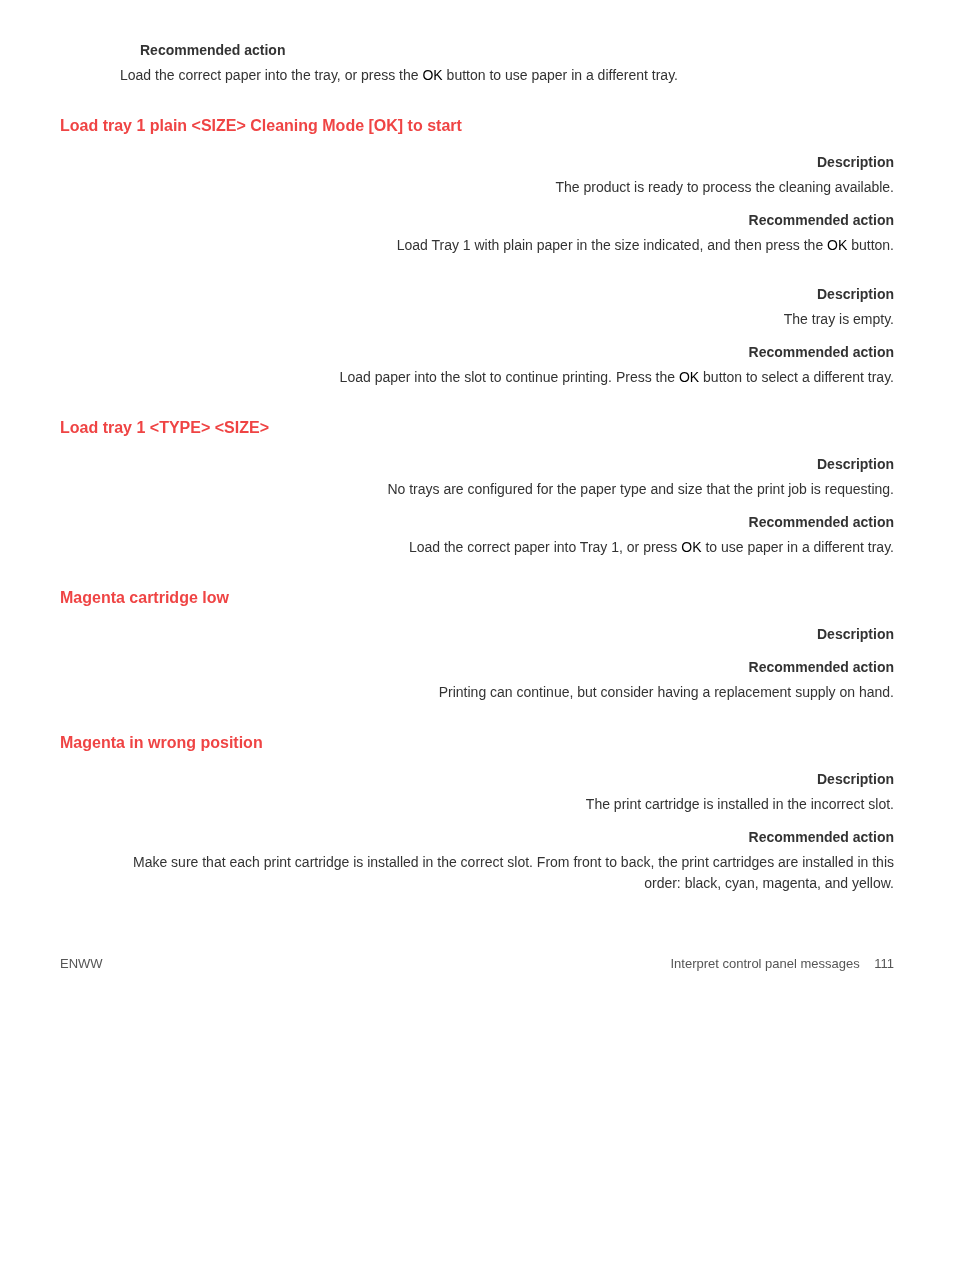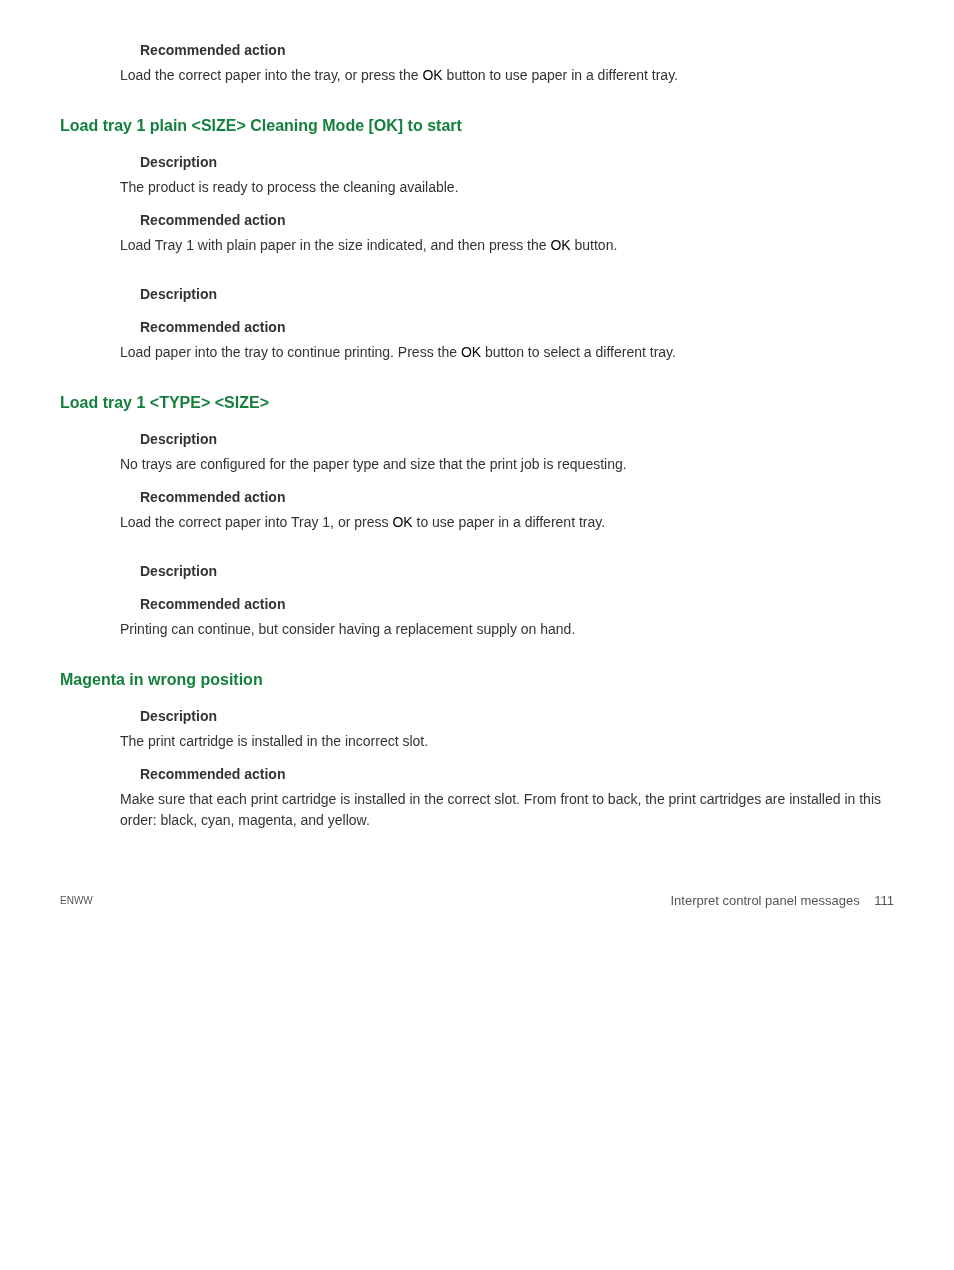--- a/index.html
+++ b/index.html
@@ -15,29 +15,30 @@
       background: #fff;
       padding: 40px 60px 60px 60px;
       line-height: 1.5;
     }
 
     .section {
       margin-bottom: 28px;
     }
 
     .section-heading {
-      color: #15803d;
+      color: #ef4444;
       font-size: 16px;
       font-weight: bold;
       margin-bottom: 14px;
     }
 
     .sub-section {
       margin-left: 60px;
       margin-bottom: 12px;
+      text-align: right;
     }
 
     .sub-label {
       font-weight: bold;
       font-size: 14px;
       margin-bottom: 4px;
       padding-left: 20px;
     }
 
     .sub-content {
@@ -59,21 +60,21 @@
     .footer {
       display: flex;
       justify-content: space-between;
       align-items: center;
       margin-top: 60px;
       font-size: 13px;
       color: #555;
     }
 
     .footer-left {
-      font-size: 10px;
+      font-size: 13px;
     }
 
     .footer-right {
       font-size: 13px;
     }
   </style>
 </head>
 <body>
 
 <div class="top-section">
@@ -91,38 +92,40 @@
         <div class="sub-content">The product is ready to process the cleaning available.</div>
       </div>
       <div class="sub-section">
         <div class="sub-label">Recommended action</div>
         <div class="sub-content"><span>Load Tray 1 with plain paper in the size indicated, and then press the </span><a class="ok-link">OK</a><span> button.</span></div>
       </div>
     </div>
     <div class="section">
       <div class="sub-section">
         <div class="sub-label">Description</div>
+        <div class="sub-content">The tray is empty.</div>
       </div>
       <div class="sub-section">
         <div class="sub-label">Recommended action</div>
-        <div class="sub-content"><span>Load paper into the tray to continue printing. Press the </span><a class="ok-link">OK</a><span> button to select a different tray.</span></div>
+        <div class="sub-content"><span>Load paper into the slot to continue printing. Press the </span><a class="ok-link">OK</a><span> button to select a different tray.</span></div>
       </div>
     </div>
     <div class="section">
       <div class="section-heading">Load tray 1 &lt;TYPE&gt; &lt;SIZE&gt;</div>
       <div class="sub-section">
         <div class="sub-label">Description</div>
         <div class="sub-content">No trays are configured for the paper type and size that the print job is requesting.</div>
       </div>
       <div class="sub-section">
         <div class="sub-label">Recommended action</div>
         <div class="sub-content"><span>Load the correct paper into Tray 1, or press </span><a class="ok-link">OK</a><span> to use paper in a different tray.</span></div>
       </div>
     </div>
     <div class="section">
+      <div class="section-heading">Magenta cartridge low</div>
       <div class="sub-section">
         <div class="sub-label">Description</div>
       </div>
       <div class="sub-section">
         <div class="sub-label">Recommended action</div>
         <div class="sub-content">Printing can continue, but consider having a replacement supply on hand.</div>
       </div>
     </div>
     <div class="section">
       <div class="section-heading">Magenta in wrong position</div>

